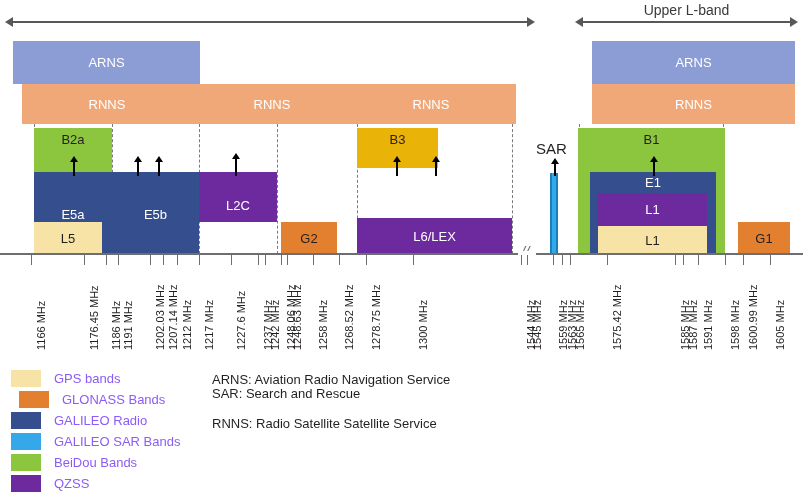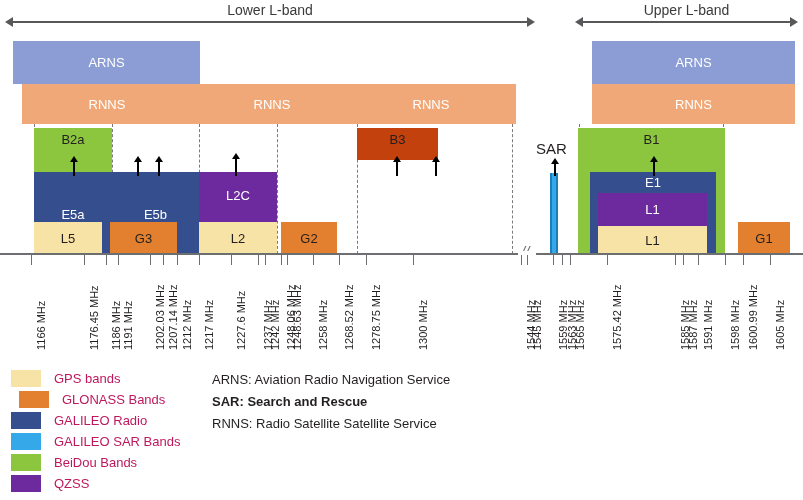--- a/index.html
+++ b/index.html
@@ -39,29 +39,28 @@
   .uparrow .ashaft{position:absolute;left:0;top:4px;width:1.6px;background:#000;}
   .uparrow .ahead{position:absolute;left:-3px;top:0;width:0;height:0;
        border-left:4px solid transparent;border-right:4px solid transparent;border-bottom:6px solid #000;}
 
   .sarlabel{position:absolute;font-size:15px;color:#231f20;white-space:nowrap;}
 
   
   .legend{position:absolute;}
   .lgrow{position:absolute;display:flex;align-items:center;}
   .swatch{width:30px;height:17px;display:inline-block;}
-  .lgtext{font-size:13px;color:#be185d;margin-left:13px;white-space:nowrap;}
+  .lgtext{font-size:13px;color:#8b5cf6;margin-left:13px;white-space:nowrap;}
   .abbr{position:absolute;font-size:13px;color:#231f20;white-space:nowrap;}
 </style>
 </head>
 <body>
 
 <div id="chart">
 
-  <div class="rangelabel" style="left:5px;top:2px;width:530px;">Lower L-band</div>
   <div class="arrowline" style="left:5px;top:17px;width:530px;">
     <div class="lhead"></div>
     <div class="shaft"></div>
     <div class="rhead"></div>
   </div>
 
   <div class="rangelabel" style="left:575px;top:2px;width:223px;">Upper L-band</div>
   <div class="arrowline" style="left:575px;top:17px;width:223px;">
     <div class="lhead"></div>
     <div class="shaft"></div>
@@ -89,57 +88,54 @@
   <div class="dashline" style="left:199px;top:124px;height:130px;"></div>
   <div class="dashline" style="left:277px;top:124px;height:130px;"></div>
   <div class="dashline" style="left:357px;top:124px;height:130px;"></div>
   <div class="dashline" style="left:512px;top:124px;height:130px;"></div>
   <div class="dashline" style="left:579px;top:124px;height:130px;"></div>
   <div class="dashline" style="left:723px;top:124px;height:130px;"></div>
 
   <div class="band lbl-top" style="left:34px;top:128px;width:78px;height:44px;background:#8cc63f;color:#231f20;">
     <span>B2a</span>
   </div>
-  <div class="band lbl-top" style="left:357px;top:128px;width:81px;height:32px;background:#c2410c;color:#231f20;">
+  <div class="band lbl-top" style="left:357px;top:128px;width:81px;height:40px;background:#eab308;color:#231f20;">
     <span>B3</span>
   </div>
   <div class="band lbl-top" style="left:578px;top:128px;width:147px;height:126px;background:#8cc63f;color:#231f20;">
     <span>B1</span>
   </div>
 
   <div class="band lbl-bot" style="left:34px;top:172px;width:78px;height:82px;background:#344e8e;color:#ffffff;padding-bottom:32px;">
     <span>E5a</span>
   </div>
   <div class="band lbl-bot" style="left:112px;top:172px;width:87px;height:82px;background:#344e8e;color:#ffffff;padding-bottom:32px;">
     <span>E5b</span>
   </div>
   <div class="band lbl-top" style="left:590px;top:172px;width:126px;height:82px;background:#344e8e;color:#ffffff;padding-top:3px;">
     <span>E1</span>
   </div>
 
-  <div class="band lbl-top" style="left:199px;top:172px;width:78px;height:50px;background:#6c2a9e;color:#ffffff;padding-top:16px;">
+  <div class="band lbl-top" style="left:199px;top:172px;width:78px;height:50px;background:#6c2a9e;color:#ffffff;padding-top:16px;align-items:center;">
     <span>L2C</span>
+  </div>
+  <div class="band" style="left:357px;top:218px;width:155px;height:36px;background:#6c2a9e;color:#ffffff;">
+    <span>L6/LEX</span>
   </div>
   <div class="band" style="left:598px;top:193px;width:109px;height:33px;background:#6c2a9e;color:#ffffff;">
     <span>L1</span>
   </div>
 
   <div class="band" style="left:34px;top:222px;width:68px;height:32px;background:#f7e3a5;color:#231f20;">
     <span>L5</span>
   </div>
-  <div class="band" style="left:199px;top:222px;width:78px;height:32px;background:#f7e3a5;color:#231f20;">
-    <span>L2</span>
-  </div>
   <div class="band" style="left:598px;top:226px;width:109px;height:28px;background:#f7e3a5;color:#231f20;">
     <span>L1</span>
   </div>
 
-  <div class="band" style="left:110px;top:222px;width:67px;height:32px;background:#e2802f;color:#231f20;">
-    <span>G3</span>
-  </div>
   <div class="band" style="left:281px;top:222px;width:56px;height:32px;background:#e2802f;color:#231f20;">
     <span>G2</span>
   </div>
   <div class="band" style="left:738px;top:222px;width:52px;height:32px;background:#e2802f;color:#231f20;text-align:center;">
     <span>G1</span>
   </div>
 
   <div class="abs" style="left:550px;top:173px;width:8px;height:81px;background:#34a8e8;border-left:2px solid #1b7fbe;border-right:2px solid #1b7fbe;box-sizing:border-box;"></div>
   <div class="sarlabel" style="left:536px;top:140px;">SAR</div>
   <div class="uparrow" style="left:554px;top:158px;">
@@ -265,18 +261,18 @@
         </div>
         <div class="lgrow" style="top: 105px; left: 0px;">
           <span class="swatch" style="background: rgb(108, 42, 158);"></span>
           <span class="lgtext">QZSS</span>
         </div>
       </div>
   </div>
   <div class="legend" style="left:212px;top:372px;">
     <div id="legend-abbr">
         <div class="abbr" style="top: 0px; left: 0px;">ARNS: Aviation Radio Navigation Service</div>
-        <div class="abbr" style="top: 22px; left: 0px; font-weight: bold;">SAR: Search and Rescue</div>
+        <div class="abbr" style="top: 14px; left: 0px;">SAR: Search and Rescue</div>
         <div class="abbr" style="top: 44px; left: 0px;">RNNS: Radio Satellite Satellite Service</div>
       </div>
   </div>
 
 </div>
 
 </body></html>

